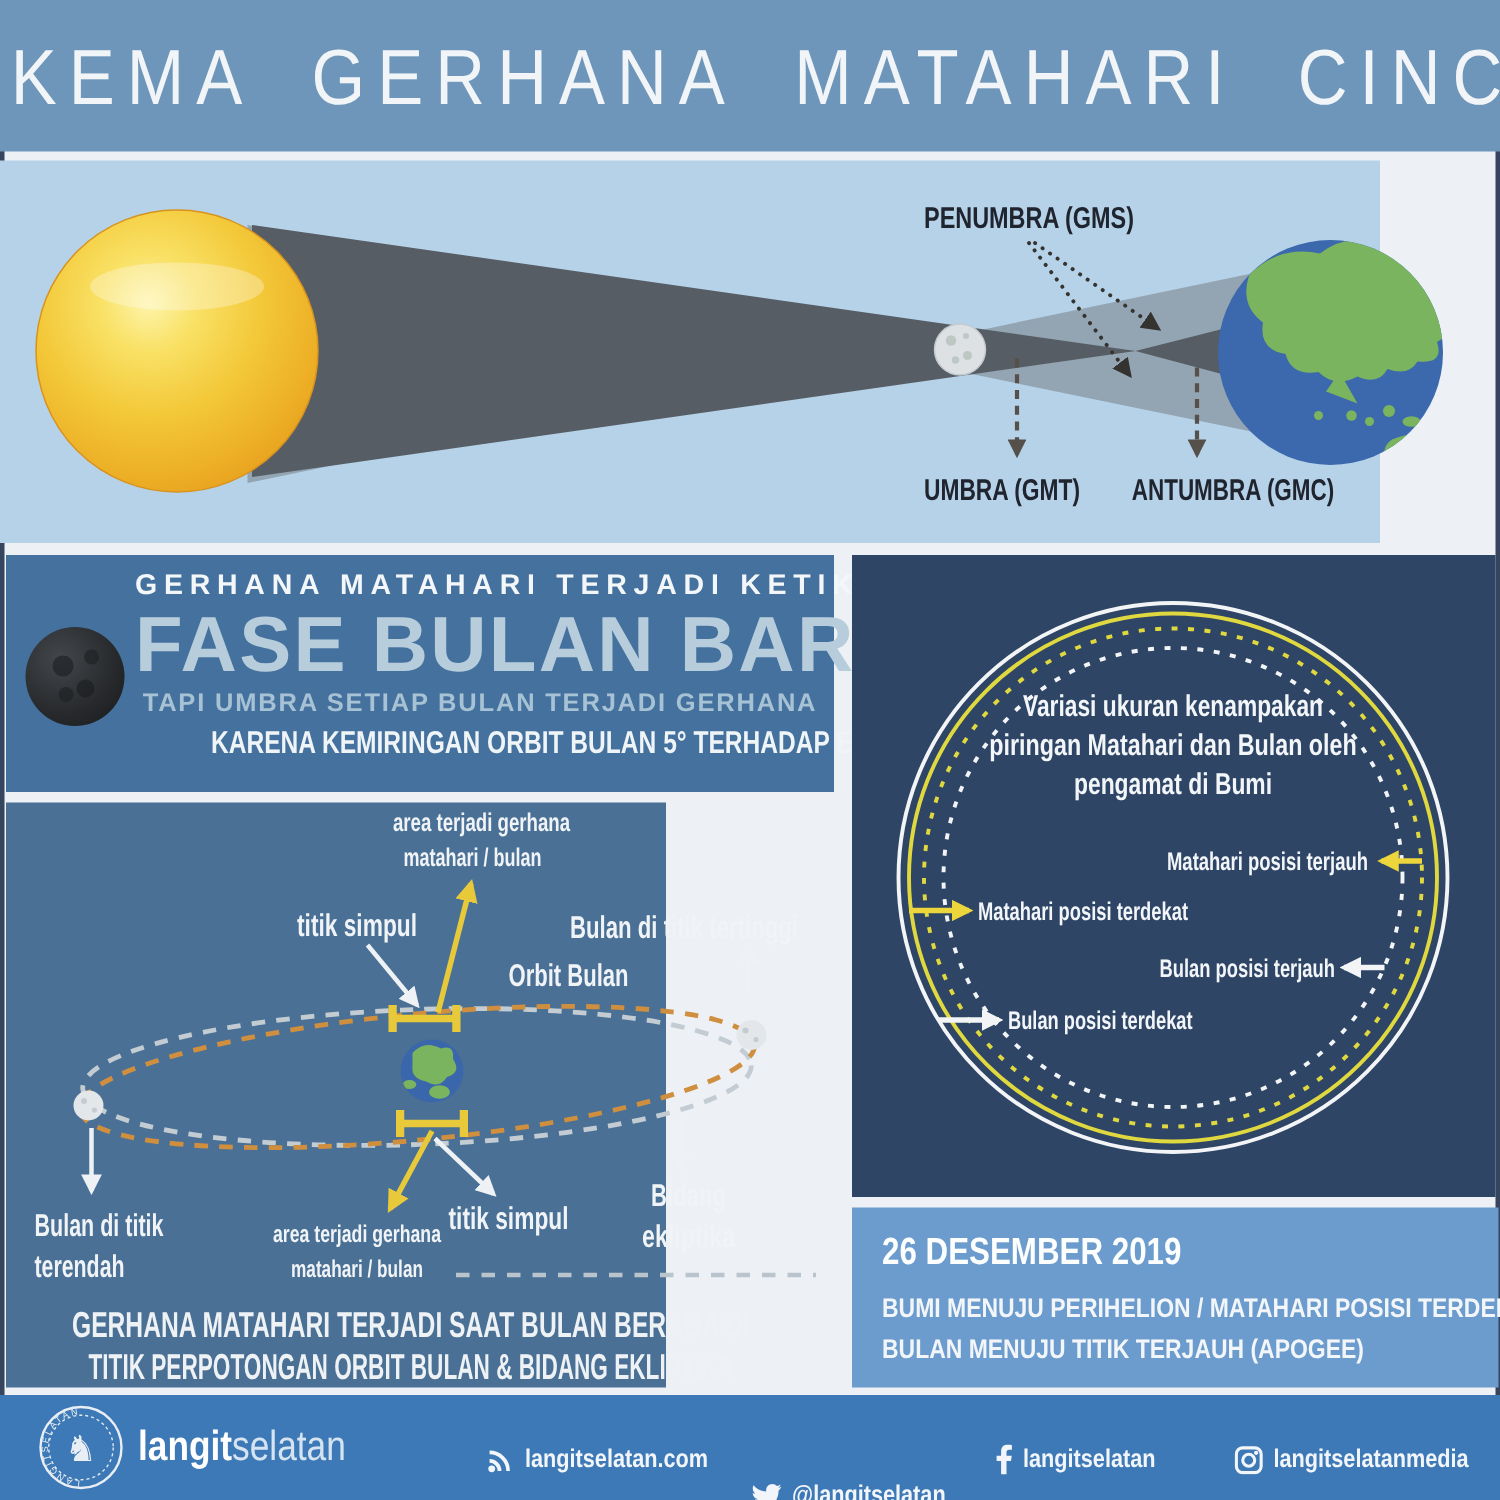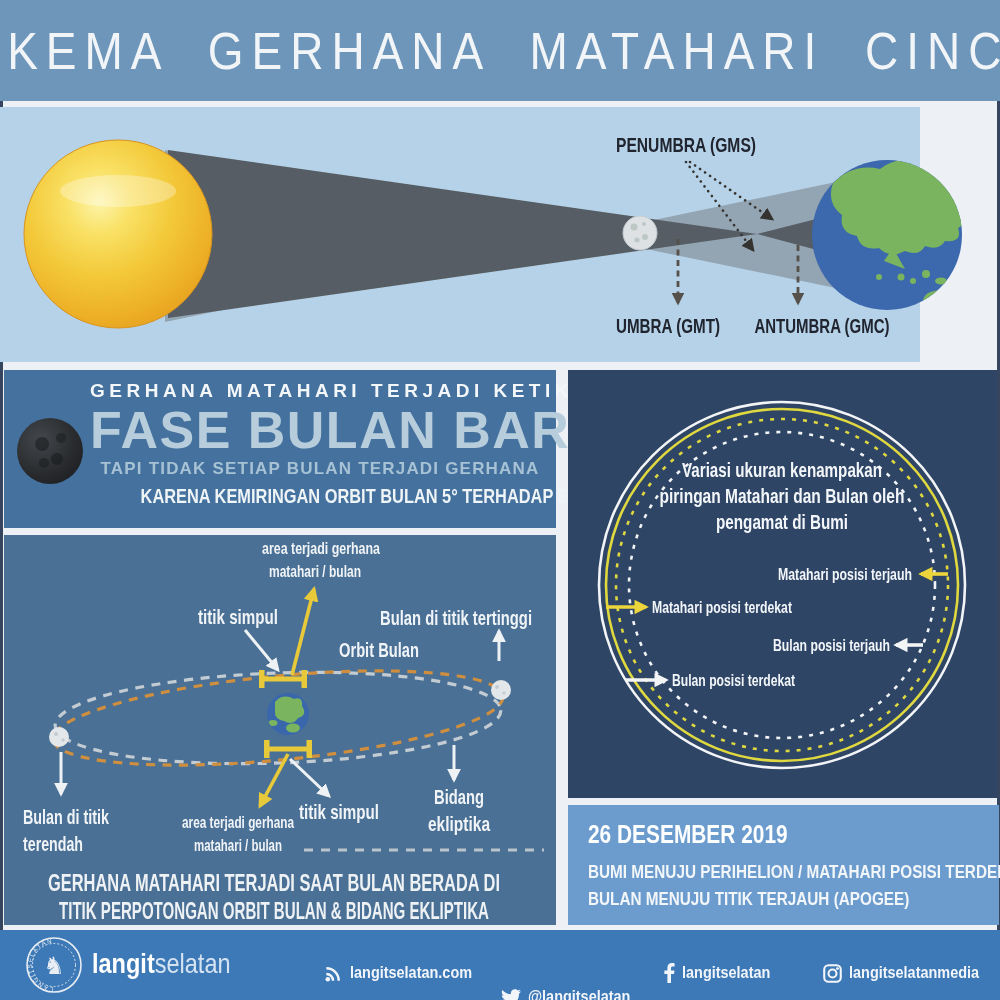--- a/index.html
+++ b/index.html
@@ -17,21 +17,21 @@
   
   .fase{left:4px;top:370px;width:552px;height:158px;background:#44719d;}
   .fase-text{position:absolute;left:86px;right:6px;top:0;text-align:center;color:#fff;}
   .fase-l1{margin-top:10px;font-size:19px;font-weight:bold;letter-spacing:4.5px;color:#f4f7f9;white-space:nowrap;}
   .fase-l2{margin-top:2px;font-size:52px;font-weight:bold;letter-spacing:1.5px;color:#b7cddc;line-height:1.0;white-space:nowrap;}
   .fase-l3{margin-top:3px;font-size:17px;font-weight:bold;letter-spacing:1.2px;color:#a6c2d4;white-space:nowrap;}
   .fase-l4{margin-top:5px;font-size:21px;font-weight:bold;color:#eff4f7;transform:scale(0.78,1);
            transform-origin:center top;white-space:nowrap;}
   .fase-moon{position:absolute;left:10px;top:44px;}
   
-  .orbit{left:4px;top:535px;width:552px;height:390px;background:#4a7095;}
+  .orbit{left:4px;top:535px;width:440px;height:390px;background:#4a7095;}
   
   .disk{left:568px;top:370px;width:429px;height:428px;background:#2e4566;}
   
   .datep{left:568px;top:805px;width:431px;height:120px;background:#6c9ccd;color:#fdfefe;}
   .date-big{margin:16px 0 0 20px;font-size:24px;font-weight:bold;transform:scale(0.87,1.05);
             transform-origin:left center;white-space:nowrap;}
   .date-l1{margin:13px 0 0 20px;font-size:18px;font-weight:bold;color:#f2f6f9;
            transform:scale(0.85,1);transform-origin:left center;white-space:nowrap;}
   .date-l2{margin:6px 0 0 20px;font-size:18px;font-weight:bold;color:#f2f6f9;
            transform:scale(0.85,1);transform-origin:left center;white-space:nowrap;}
@@ -138,21 +138,21 @@
       </defs>
       <circle cx="36" cy="37" r="33" fill="url(#nmGrad)"></circle>
       <circle cx="28" cy="30" r="7" fill="#17191b" opacity="0.55"></circle>
       <circle cx="43" cy="45" r="6" fill="#17191b" opacity="0.55"></circle>
       <circle cx="30" cy="49" r="5" fill="#17191b" opacity="0.5"></circle>
       <circle cx="47" cy="24" r="5" fill="#17191b" opacity="0.5"></circle>
     </svg>
     <div class="fase-text">
       <div class="fase-l1">GERHANA MATAHARI TERJADI KETIKA</div>
       <div class="fase-l2">FASE BULAN BARU</div>
-      <div class="fase-l3">TAPI TIDAK SETIAP BULAN TERJADI GERHANA</div>
+      <div class="fase-l3">TAPI UMBRA SETIAP BULAN TERJADI GERHANA</div>
       <div class="fase-l4">KARENA KEMIRINGAN ORBIT BULAN 5° TERHADAP EKLIPTIKA</div>
     </div>
   </div>
 
   <div class="panel orbit">
     <svg width="552" height="390" viewBox="0 0 552 390">
       <defs>
         <marker id="ahWhite" viewBox="0 0 10 10" refX="8" refY="5" markerWidth="4.6" markerHeight="4.6" orient="auto-start-reverse">
           <path d="M0,0 L10,5 L0,10 z" fill="#eef2f5"></path>
         </marker>

